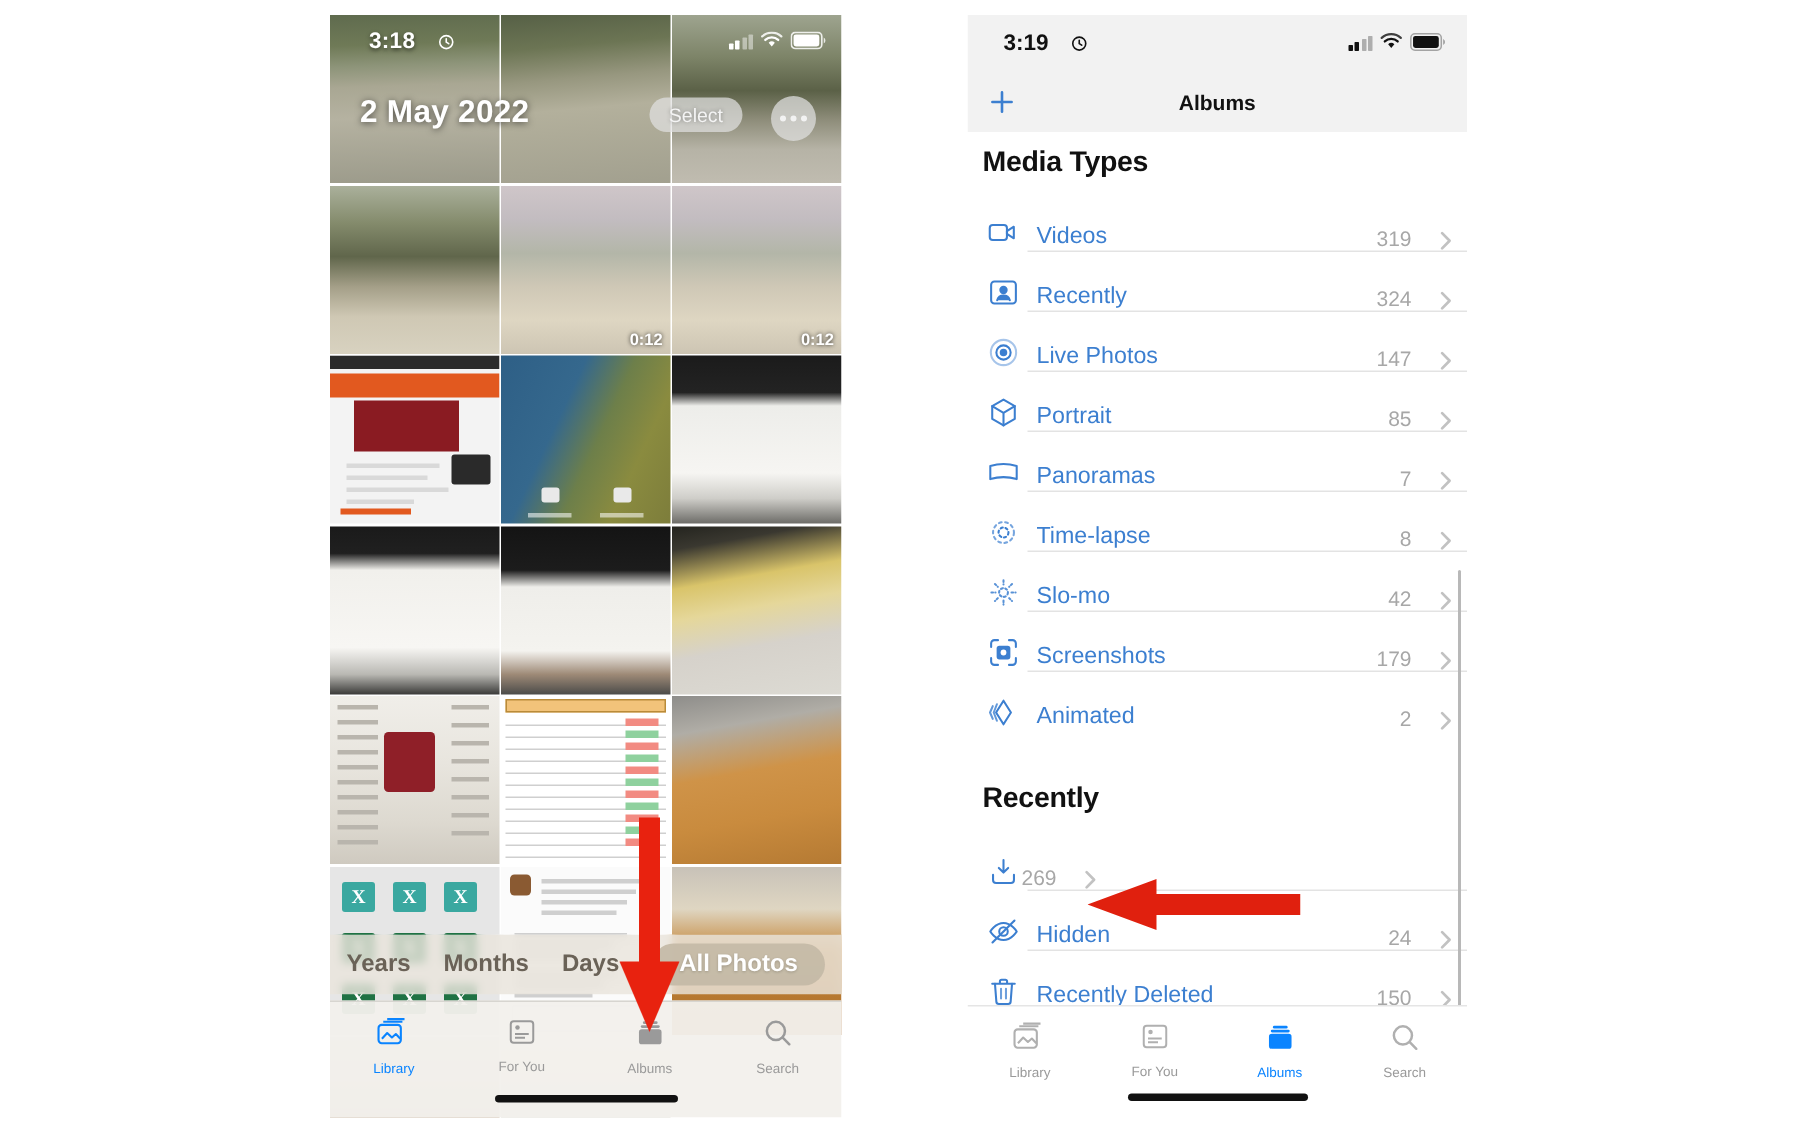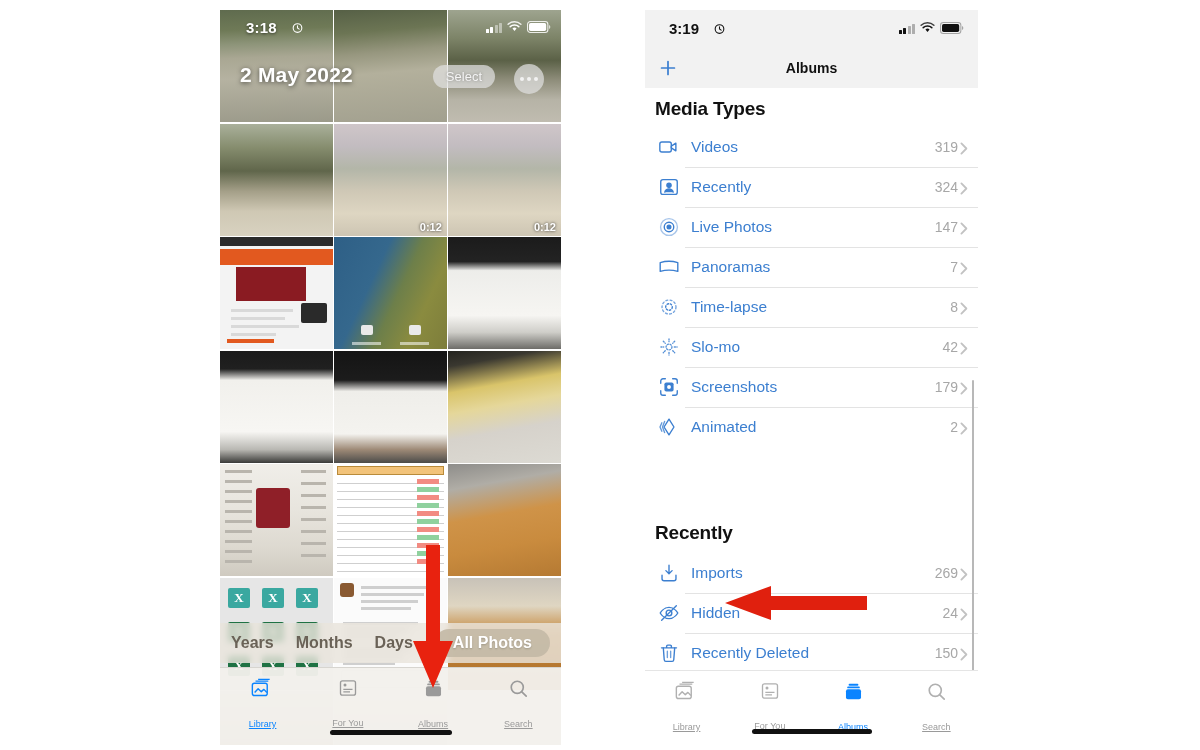--- a/index.html
+++ b/index.html
@@ -124,21 +124,21 @@
     border-radius: 16px; padding: 5px 18px;
     text-shadow: 0 1px 2px rgba(0,0,0,.2);
   }
   .l-tabbar {
     position: absolute; left: 0; bottom: 0; width: 341px; height: 78px;
     background: rgba(242,240,236,.96);
     border-top: .5px solid #d7d5d0;
     display: flex; z-index: 7;
   }
   .tab { flex: 1; display: flex; flex-direction: column; align-items: center; justify-content: flex-start; padding-top: 10px; }
-  .tab-label { font-size: 9px; margin-top: 16px; color: #9a9a9a; text-decoration: underline; }
+  .tab-label { font-size: 9px; margin-top: 3px; color: #9a9a9a; }
   .tab.active .tab-label { color: #0a84ff; }
   .l-homebar {
     position: absolute; left: 50%; transform: translateX(-50%); bottom: 10px;
     width: 122px; height: 5px; border-radius: 3px; background: #111; z-index: 8;
   }
 
   
   .phone-right {
     position: absolute; left: 645px; top: 10px;
     width: 333px; height: 735px; background: #fff; overflow: hidden;
@@ -161,30 +161,30 @@
     position: absolute; left: 12px; top: 50%; transform: translateY(-50%);
     width: 22px; height: 22px; color: #3c7fd0;
   }
 
   .r-section-title {
     position: absolute; left: 10px; font-size: 19px; font-weight: bold; color: #111;
     letter-spacing: -.2px;
   }
   .r-list { position: absolute; left: 0; width: 333px; }
   .r-row {
-    position: relative; height: 40px; display: flex; align-items: center;
+    position: relative; height: 40px; display: flex; align-items: flex-end;
     padding-left: 12px; padding-right: 10px;
   }
   .r-row:not(:last-child)::after {
     content: ""; position: absolute; left: 40px; right: 0; bottom: 0;
     height: .5px; background: #e3e3e3;
   }
   .r-icon { width: 24px; height: 24px; flex: 0 0 24px; color: #3c7fd0; display: flex; align-items: center; justify-content: center; }
   .r-label { margin-left: 10px; font-size: 15.5px; color: #3c7fd0; flex: 1; }
-  .r-count { font-size: 14px; color: #a7a7a7; margin-right: 2px; }
+  .r-count { font-size: 14px; color: #a7a7a7; margin-right: 19px; }
   .r-chev { width: 8px; height: 13px; color: #c2c2c2; }
 
   .r-scrollbar {
     position: absolute; right: 4px; top: 370px; width: 2.5px; height: 300px;
     background: #b8b8b8; border-radius: 2px;
   }
   .r-tabbar {
     position: absolute; left: 0; bottom: 0; width: 333px; height: 75px;
     background: #fff; border-top: .5px solid #e5e5e5; display: flex;
   }
@@ -511,20 +511,33 @@
           </span>
       <span class="r-label">Live Photos</span>
       <span class="r-count">147</span>
       <span class="r-chev"><svg viewBox="0 0 8 13" width="8" height="13" fill="none" stroke="#c2c2c2" stroke-width="1.8" stroke-linecap="round" stroke-linejoin="round">
               <path d="M1.4 1.4L6.4 6.5 1.4 11.6"></path>
             </svg></span>
     </div>
     <div class="r-row">
       <span class="r-icon">
             <svg viewBox="0 0 24 24" width="22" height="22" fill="none" stroke="#3c7fd0" stroke-width="1.5" stroke-linecap="round" stroke-linejoin="round">
+              <path d="M12 2.6l8.2 4.7v9.4L12 21.4 3.8 16.7V7.3z"></path>
+              <path d="M12 12.2l8.2-4.9M12 12.2v9.2M12 12.2L3.8 7.3"></path>
+            </svg>
+          </span>
+      <span class="r-label">Portrait</span>
+      <span class="r-count">85</span>
+      <span class="r-chev"><svg viewBox="0 0 8 13" width="8" height="13" fill="none" stroke="#c2c2c2" stroke-width="1.8" stroke-linecap="round" stroke-linejoin="round">
+              <path d="M1.4 1.4L6.4 6.5 1.4 11.6"></path>
+            </svg></span>
+    </div>
+    <div class="r-row">
+      <span class="r-icon">
+            <svg viewBox="0 0 24 24" width="22" height="22" fill="none" stroke="#3c7fd0" stroke-width="1.5" stroke-linecap="round" stroke-linejoin="round">
               <path d="M2.4 7.2c6.4-1.9 12.8-1.9 19.2 0v9.6c-6.4-1.9-12.8-1.9-19.2 0z"></path>
             </svg>
           </span>
       <span class="r-label">Panoramas</span>
       <span class="r-count">7</span>
       <span class="r-chev"><svg viewBox="0 0 8 13" width="8" height="13" fill="none" stroke="#c2c2c2" stroke-width="1.8" stroke-linecap="round" stroke-linejoin="round">
               <path d="M1.4 1.4L6.4 6.5 1.4 11.6"></path>
             </svg></span>
     </div>
     <div class="r-row">
@@ -586,21 +599,20 @@
 
     <div class="r-section-title" style="top:512px">Recently</div>
     <div class="r-list" style="top:543px" id="listUtil">
     <div class="r-row">
       <span class="r-icon">
             <svg viewBox="0 0 24 24" width="22" height="22" fill="none" stroke="#3c7fd0" stroke-width="1.5" stroke-linecap="round" stroke-linejoin="round">
               <path d="M12 3.6v8.8M8.6 9.4L12 12.8l3.4-3.4"></path>
               <path d="M4.4 14.4v3.8a2.2 2.2 0 0 0 2.2 2.2h10.8a2.2 2.2 0 0 0 2.2-2.2v-3.8"></path>
             </svg>
           </span>
-      <span class="r-label">Imports</span>
       <span class="r-count">269</span>
       <span class="r-chev"><svg viewBox="0 0 8 13" width="8" height="13" fill="none" stroke="#c2c2c2" stroke-width="1.8" stroke-linecap="round" stroke-linejoin="round">
               <path d="M1.4 1.4L6.4 6.5 1.4 11.6"></path>
             </svg></span>
     </div>
     <div class="r-row">
       <span class="r-icon">
             <svg viewBox="0 0 24 24" width="22" height="22" fill="none" stroke="#3c7fd0" stroke-width="1.5" stroke-linecap="round" stroke-linejoin="round">
               <path d="M2.4 12S6 5.8 12 5.8 21.6 12 21.6 12 18 18.2 12 18.2 2.4 12 2.4 12z"></path>
               <circle cx="12" cy="12" r="3.1"></circle>

